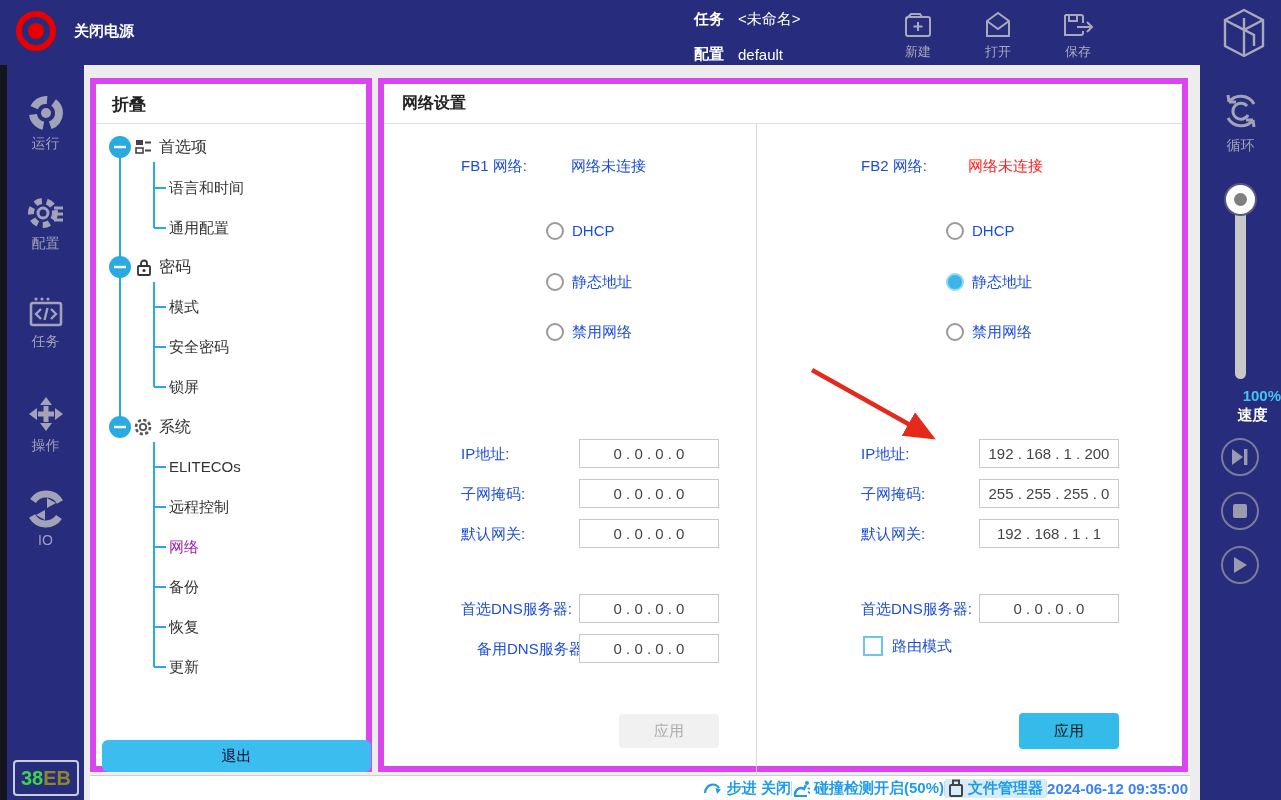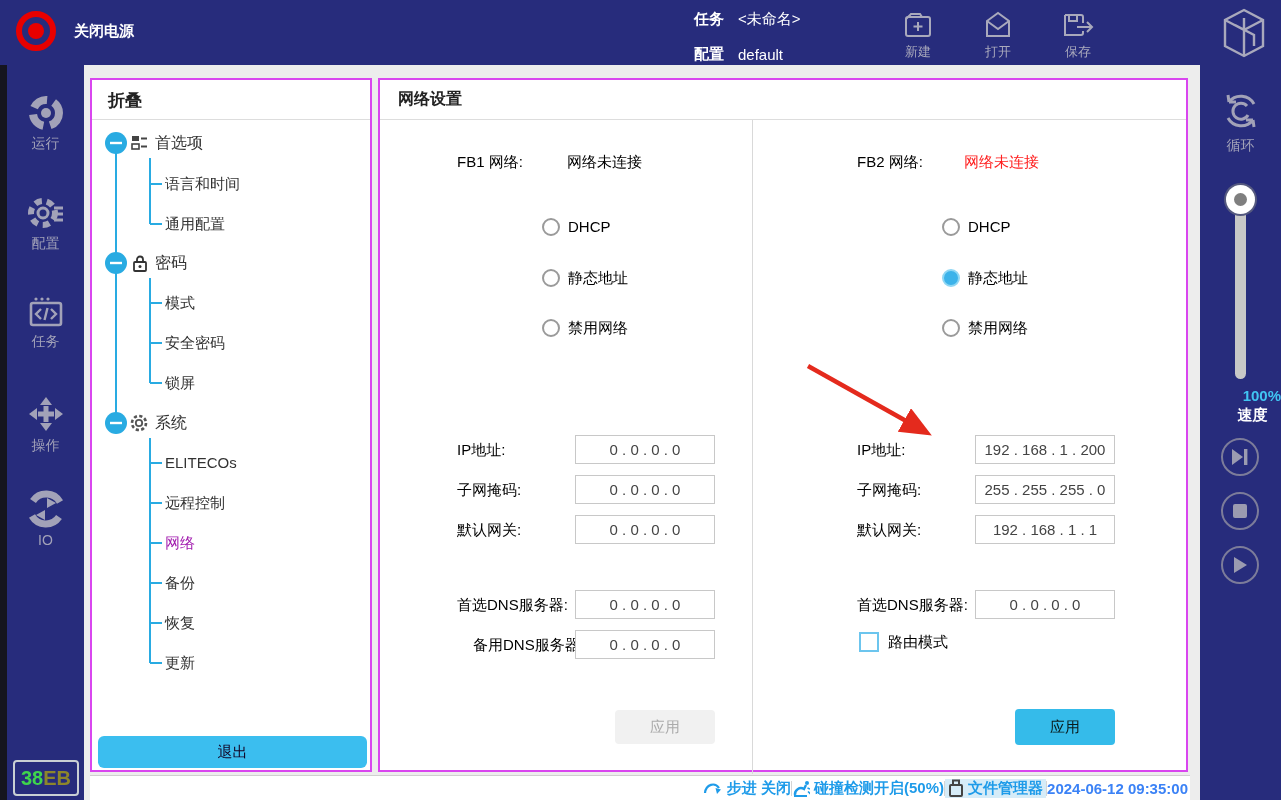--- a/index.html
+++ b/index.html
@@ -19,34 +19,34 @@
   .topact .lbl{font-size:13px;margin-top:3px;}
   
   .leftstrip{position:absolute;left:0;top:65px;width:7px;height:735px;background:#15151F;}
   .leftnav{position:absolute;left:7px;top:65px;width:77px;height:735px;background:#272C7C;}
   .navitem{position:absolute;left:0;width:77px;text-align:center;color:#A2A2B8;cursor:pointer;}
   .navitem svg{display:block;margin:0 auto;}
   .navitem .lbl{font-size:14px;margin-top:4px;}
   .badge{position:absolute;left:6px;top:695px;width:66px;height:36px;border:2px solid #C9CFD4;border-radius:4px;display:flex;align-items:center;justify-content:center;font-size:20px;font-weight:700;}
   .badge .g{color:#3FD44C;} .badge .y{color:#8D862B;}
   
-  .panel{position:absolute;background:#fff;border:2px solid #d946ef;text-decoration:underline;}
+  .panel{position:absolute;background:#fff;border:6px solid #d946ef;text-decoration:underline;}
   .tree-panel{left:90px;top:78px;width:282px;height:694px;}
   .ptitle{position:absolute;left:16px;top:9px;font-size:17px;font-weight:700;color:#222;}
   .phead-line{position:absolute;left:0;top:39px;width:100%;height:1px;background:#DDD;}
   .tlabel{position:absolute;height:22px;line-height:22px;font-size:15px;color:#333;cursor:pointer;white-space:nowrap;}
   .tlabel.parent{font-size:16px;}
   .tlabel.sel{color:#a21caf;}
   .ticon{position:absolute;}
   .exitbtn{position:absolute;left:6px;top:656px;width:269px;height:32px;background:#3BBEEF;border:none;border-radius:6px;font-size:15px;color:#063;color:#102;cursor:pointer;}
   
   .main-panel{left:378px;top:78px;width:810px;height:694px;}
   .mtitle{position:absolute;left:18px;top:9px;font-size:16px;font-weight:700;color:#222;}
   .vdiv{position:absolute;left:372px;top:40px;width:1px;height:654px;background:#D9D9D9;}
-  .flabel{position:absolute;font-size:15px;color:#000000;height:20px;line-height:20px;white-space:nowrap;}
+  .flabel{position:absolute;font-size:15px;color:#1d4ed8;height:20px;line-height:20px;white-space:nowrap;}
   .fvalue{font-size:15px;}
   .red{color:#FF2020;}
   .radio{position:absolute;width:18px;height:18px;border-radius:50%;border:2px solid #9A9A9A;background:#fff;cursor:pointer;}
   .radio.checked{border:2px solid #8FD7F4;background:#3CB3EA;}
   .ipbox{position:absolute;width:140px;height:29px;border:1px solid #C8C8C8;background:#fff;text-align:center;font-size:15px;color:#444;padding:0;}
   .applybtn{position:absolute;width:100px;border-radius:4px;border:none;font-size:15px;cursor:pointer;}
   .applybtn.off{background:#F1F1F1;color:#ABABAB;height:34px;}
   .applybtn.on{background:#35BBEA;color:#0A1A1A;height:36px;}
   .cbox{position:absolute;width:20px;height:20px;border:2px solid #6CC5EE;background:#fff;cursor:pointer;}
   

